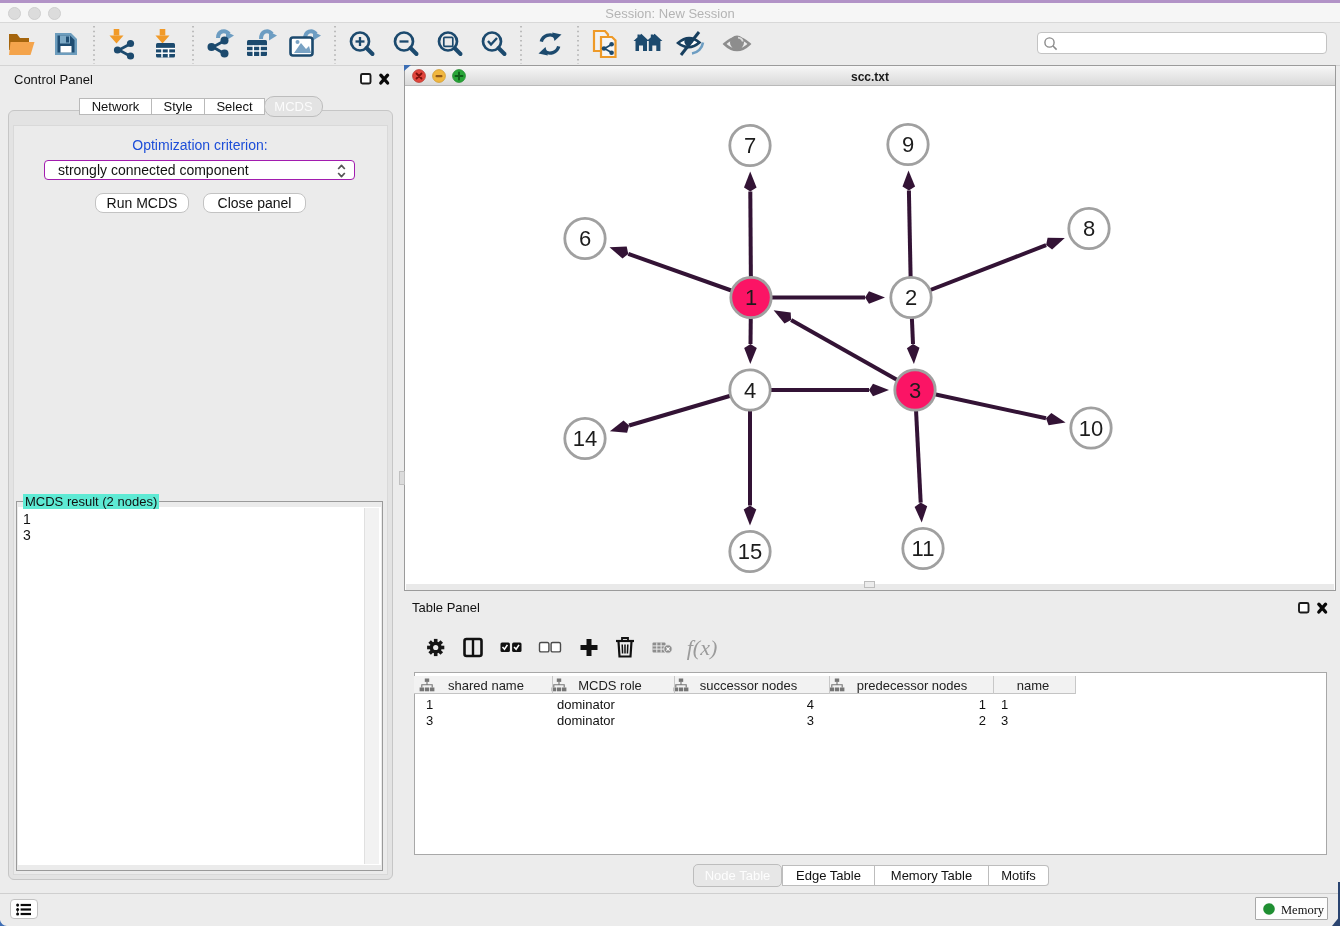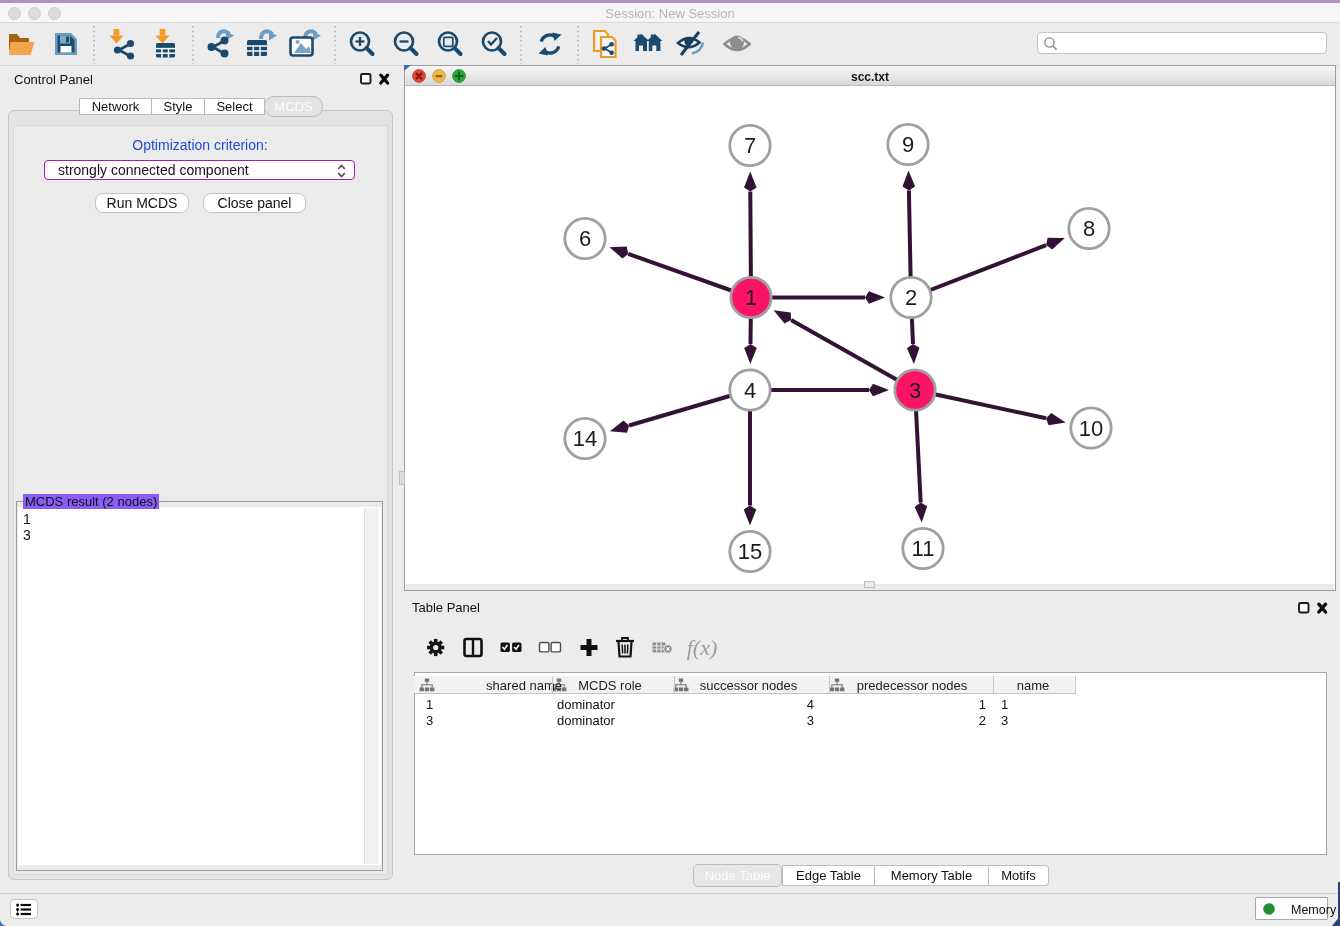--- a/index.html
+++ b/index.html
@@ -15,21 +15,21 @@
 
 #cp-title { left:14px; top:72px; font-size:13px; color:#111; }
 .tab { position:absolute; top:98px; height:17px; background:#fff; border:1px solid #b9b9b9; font-size:13px; color:#111; text-align:center; line-height:16px; }
 #tab-mcds { background:#e3e3e3; border:1px solid #bdbdbd; border-radius:10px; color:#fbfbfb; }
 #cp-outer { left:8px; top:110px; width:385px; height:770px; background:#e3e3e3; border:1px solid #c6c6c6; border-radius:6px; }
 #cp-inner { left:13px; top:125px; width:375px; height:750px; background:#ebebeb; border:1px solid #d9d9d9; }
 #opt-label { left:0px; top:137px; width:400px; text-align:center; font-size:14px; color:#1d4ed8; }
 #dropdown { left:44px; top:160px; width:311px; height:20px; background:#fff; border:1px solid #a21caf; border-radius:4px; font-size:14px; color:#111; line-height:18px; padding-left:13px; }
 .btn { position:absolute; background:#fff; border:1px solid #c3c3c3; border-radius:8px; font-size:14px; color:#111; text-align:center; height:20px; line-height:18px; }
 #fieldset { left:16px; top:501px; width:367px; height:370px; border:1px solid #9a9a9a; }
-#fs-legend { left:23px; top:494px; background:#8b5cf6; font-size:13px; color:#111; padding:0 2px; }
+#fs-legend { left:23px; top:494px; background:#5eead4; font-size:13px; color:#111; padding:0 2px; }
 #fs-white { left:18px; top:507px; width:363px; height:358px; background:#fff; }
 #fs-scroll { left:364px; top:508px; width:15px; height:356px; background:#f2f2f2; border-left:1px solid #e0e0e0; }
 #fs-text { left:23px; top:511px; font-size:14px; color:#111; line-height:16px; }
 
 #netwin { left:404px; top:65px; width:932px; height:526px; border:1px solid #9b9b9b; background:#fff; }
 #net-titlebar { left:405px; top:66px; width:930px; height:20px; background:linear-gradient(#f7f7f7,#d9d9d9); border-bottom:1px solid #b9b9b9; }
 #net-title { left:405px; top:70px; width:930px; text-align:center; font-size:12px; font-weight:bold; color:#1a1a1a; }
 
 #tp-title { left:412px; top:600px; font-size:13px; color:#111; }
 #tp-header-row { left:414px; top:676px; width:662px; height:18px; background:#f2f2f2; border-bottom:1px solid #c4c4c4; }
@@ -384,21 +384,21 @@
         <rect x="-7.4" y="2" width="4.4" height="3.8" fill="#757575"></rect>
         <rect x="-2.2" y="2" width="4.4" height="3.8" fill="#757575"></rect>
         <rect x="3" y="2" width="4.4" height="3.8" fill="#757575"></rect>
       </g>
 </defs>
 <use href="#hicon1" x="13" y="9.5"></use>
 <use href="#hicon1" x="145" y="9.5"></use>
 <use href="#hicon1" x="267" y="9.5"></use>
 <use href="#hicon1" x="423" y="9.5"></use>
 </svg>
-<div class="th" style="left:458px; width:104px; text-align:right;">shared name</div>
+<div class="th" style="left:434px; width:104px; text-align:center;">shared name</div>
 <div class="th" style="left:560px; width:100px; text-align:center;">MCDS role</div>
 <div class="th" style="left:681px; width:135px; text-align:center;">successor nodes</div>
 <div class="th" style="left:836px; width:152px; text-align:center;">predecessor nodes</div>
 <div class="th" style="left:993px; width:80px; text-align:center;">name</div>
 <div class="colsep" style="left:552px;"></div>
 <div class="colsep" style="left:674px;"></div>
 <div class="colsep" style="left:829px;"></div>
 <div class="colsep" style="left:993px;"></div>
 <div class="colsep" style="left:1075px;"></div>
 <div class="td" style="left:426px; top:697px;">1</div>
@@ -413,21 +413,21 @@
 <div class="td" style="left:1001px; top:713px;">3</div>
 <div class="bt-tab" style="left:693px; width:89px; background:#e7e7e7; color:#fdfdfd; border-radius:5px; z-index:2; top:864px; height:23px; line-height:22px;">Node Table</div>
 <div class="bt-tab" style="left:782px; width:93px;">Edge Table</div>
 <div class="bt-tab" style="left:875px; width:114px; border-left:none;">Memory Table</div>
 <div class="bt-tab" style="left:989px; width:60px; border-left:none; border-radius:0 4px 4px 0;">Motifs</div>
 <div class="abs" id="statusline"></div>
 <div class="abs" id="membtn">
     <svg style="position:absolute;left:7px;top:5px;" width="12" height="12">
       <circle cx="6" cy="6" r="5.8" fill="#1e8e31"></circle>
     </svg>
-    <span style="position:absolute;left:35px;top:4.5px;">Memory</span>
+    <span style="position:absolute;left:25px;top:4.5px;font-family:Liberation Serif, serif;">Memory</span>
   </div>
 <div class="abs" style="left:1338px;top:882px;width:2px;height:44px;background:#2a4470;"></div>
 <svg class="abs" style="left:1332px;top:916px;" width="8" height="10">
     <path d="M8 0 L8 10 L0 10 Z" fill="#2a4470"></path>
   </svg>
 <div class="abs" id="listbtn">
     <svg style="position:absolute;left:5px;top:3px;" width="17" height="13" viewBox="0 0 17 13">
       <line x1="1.6" y1="2" x2="1.6" y2="11" stroke="#111" stroke-width="0.8" stroke-dasharray="1.5,1.5"></line>
       <g fill="#0a0a0a">
         <circle cx="1.6" cy="2" r="1.5"></circle>

